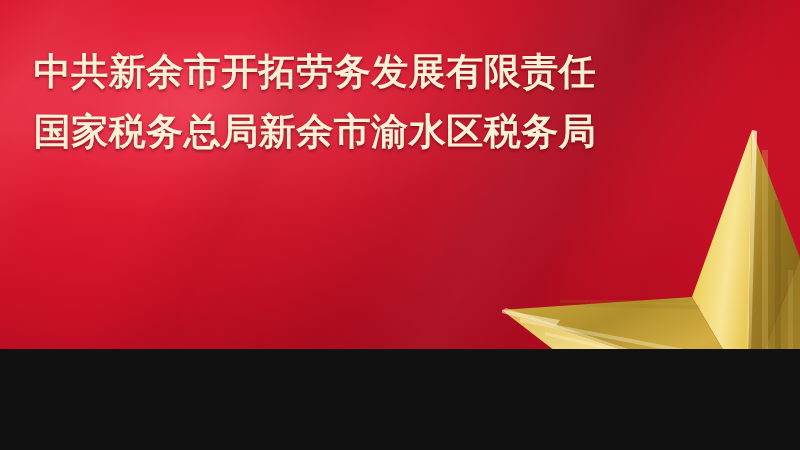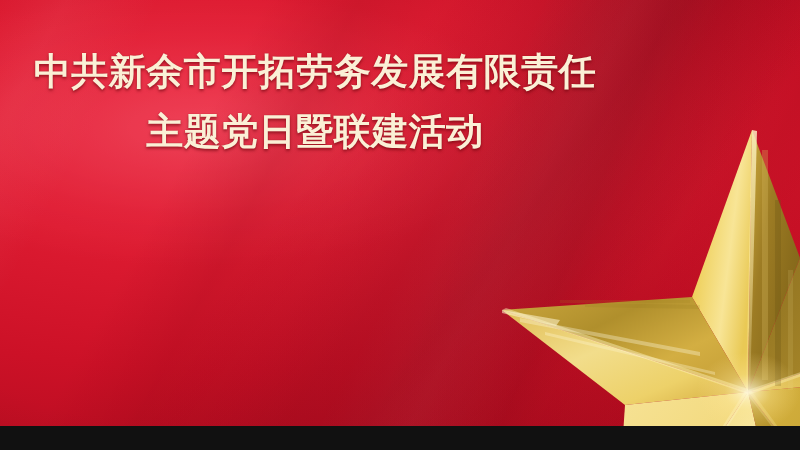--- a/index.html
+++ b/index.html
@@ -4,21 +4,21 @@
 <title>Party Day Event Banner</title>
 <style>
   html, body {
     margin: 0;
     padding: 0;
     background: #111;
   }
   #stage {
     position: relative;
     width: 800px;
-    height: 426px;
+    height: 349px;
     overflow: hidden;
     font-family: "DejaVu Sans", "Liberation Sans", sans-serif;
     background: #cf1225;
   }
 
   
   .bg-base {
     position: absolute;
     inset: 0;
     background:
@@ -237,16 +237,16 @@
       </g>
 
       <ellipse cx="748" cy="392" rx="52" ry="40" fill="url(#gCenterGlow)"></ellipse>
 
       <polygon points="502,310 560,320 556,326 502,313" fill="#fff6cf" opacity="0.55"></polygon>
     </svg>
   </div>
 
   <div id="headline">
     <div class="hl-line">中共新余市开拓劳务发展有限责任</div>
-    <div class="hl-line">主题党日暨联建活动</div>
+    <div class="hl-line">国家税务总局新余市渝水区税务局</div>
   </div>
 
 </div>
 
 </body></html>

